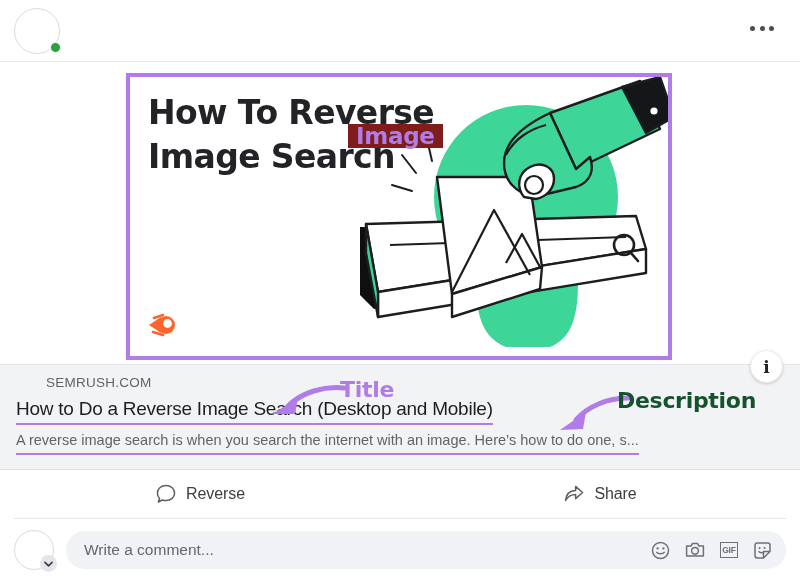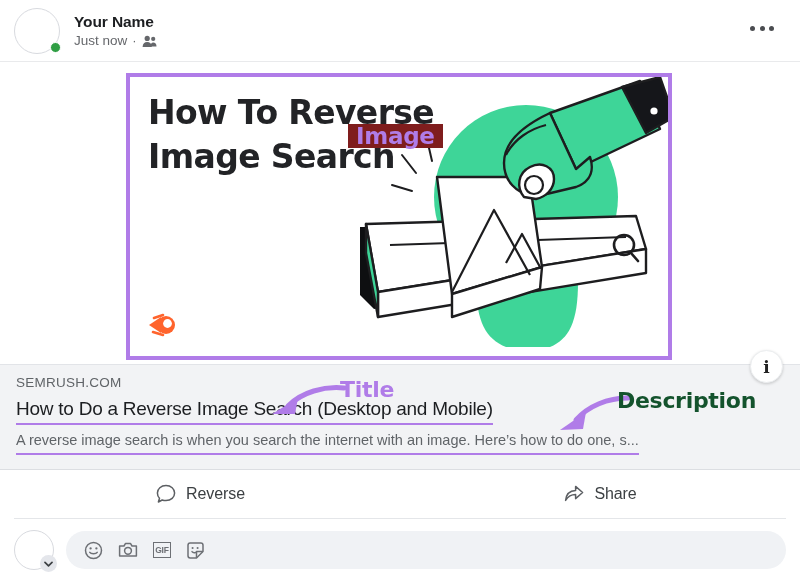--- a/index.html
+++ b/index.html
@@ -100,21 +100,21 @@
     z-index:9; cursor:pointer;
   }
 
   
   .link-preview{
     position:absolute; left:0; top:364px; width:800px; height:106px;
     background:#f2f3f5; border-top:1px solid #e2e4e8; border-bottom:1px solid #dcdee2;
     padding:9px 16px 0 16px;
   }
   .lp-domain{
-    font-size:13.5px; color:#606468; letter-spacing:0.25px; line-height:1.3;
+    font-size:13.5px; color:#606468; letter-spacing:0.25px; line-height:1.3;margin-left:30px;
   }
   .lp-title{
     margin-top:5px;
     font-size:19px; color:#1c1e21; line-height:1.3; letter-spacing:-0.25px;
     display:inline-block;
     border-bottom:2.5px solid #b07ce8;
     padding-bottom:2px;
   }
   .lp-desc{
     margin-top:6px;
@@ -182,35 +182,20 @@
     font-size:8.5px; font-weight:bold; color:#6d7075; letter-spacing:-0.2px;
   }
 </style>
 </head>
 <body>
 
 <div class="post-header">
   <div class="avatar-wrap">
     <div class="avatar"></div>
     <div class="online-dot"></div>
-  </div>
-  <div class="header-text">
-    <div class="author-name">Your Name</div>
-    <div class="meta-row">
-      <span>Just now</span>
-      <span class="meta-dot">·</span>
-      <span class="audience-icon">
-        <svg width="15" height="13" viewBox="0 0 15 13">
-          <circle cx="5.2" cy="3.4" r="2.6" fill="#65676b"></circle>
-          <path d="M0.6 12 C0.6 8.6 2.6 7.0 5.2 7.0 C7.8 7.0 9.8 8.6 9.8 12 Z" fill="#65676b"></path>
-          <circle cx="11.2" cy="3.9" r="2.1" fill="#65676b"></circle>
-          <path d="M8.2 11.6 C8.6 8.8 9.6 7.6 11.2 7.6 C13.2 7.6 14.5 8.9 14.5 11.6 Z" fill="#65676b"></path>
-        </svg>
-      </span>
-    </div>
   </div>
   <div class="more-menu">
     <i></i>
     <i></i>
     <i></i>
   </div>
 </div>
 <div class="header-rule"></div>
 
 <div class="media-area">
@@ -319,20 +304,21 @@
   <div class="c-avatar-wrap">
     <div class="c-avatar"></div>
     <div class="c-chevron">
       <svg width="9" height="6" viewBox="0 0 9 6">
         <path d="M1 1.4 L4.5 4.8 L8 1.4" fill="none" stroke="#3c4043" stroke-width="1.7" stroke-linecap="round" stroke-linejoin="round"></path>
       </svg>
     </div>
   </div>
 
   <div class="c-input">
+    <span class="c-placeholder">Write a comment...</span>
     <span class="c-icons">
       <span>
         <svg width="19" height="19" viewBox="0 0 19 19">
           <circle cx="9.5" cy="9.5" r="8" fill="none" stroke="#6d7075" stroke-width="1.5"></circle>
           <circle cx="6.6" cy="7.4" r="1.15" fill="#6d7075"></circle>
           <circle cx="12.4" cy="7.4" r="1.15" fill="#6d7075"></circle>
           <path d="M5.8 11.4 C7 13.3 12 13.3 13.2 11.4" fill="none" stroke="#6d7075" stroke-width="1.5" stroke-linecap="round"></path>
         </svg>
       </span>
       <span>

